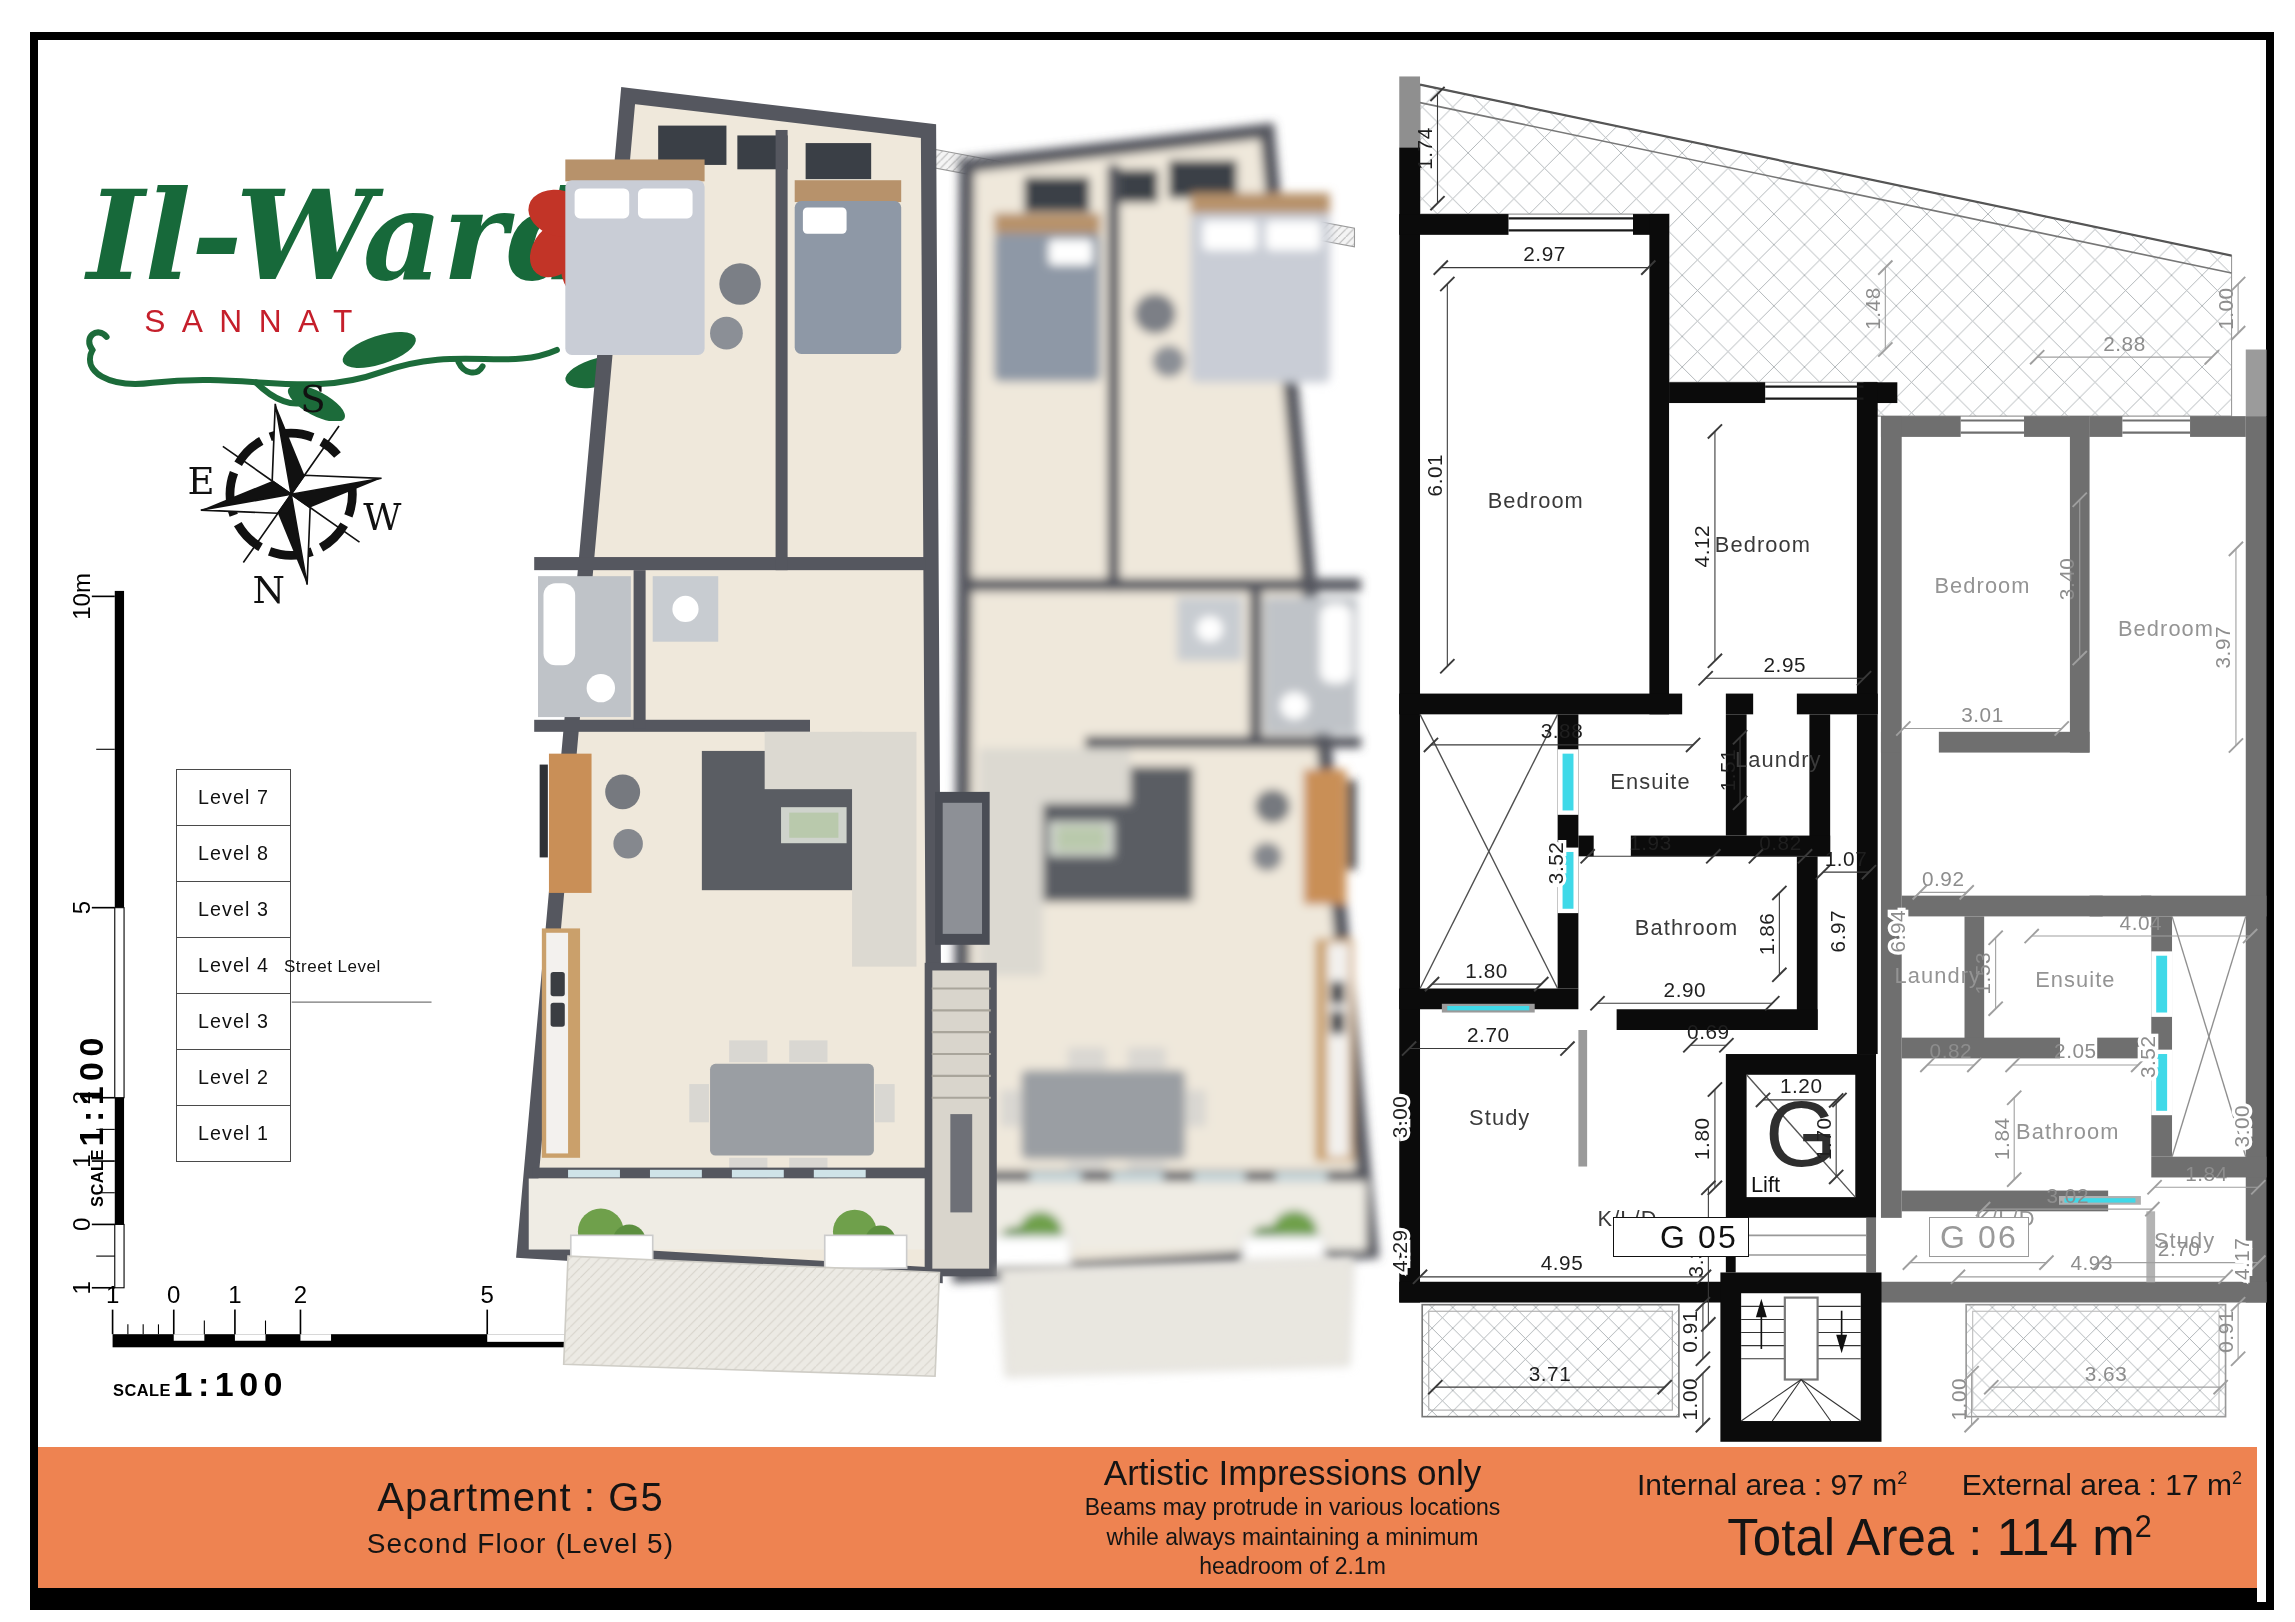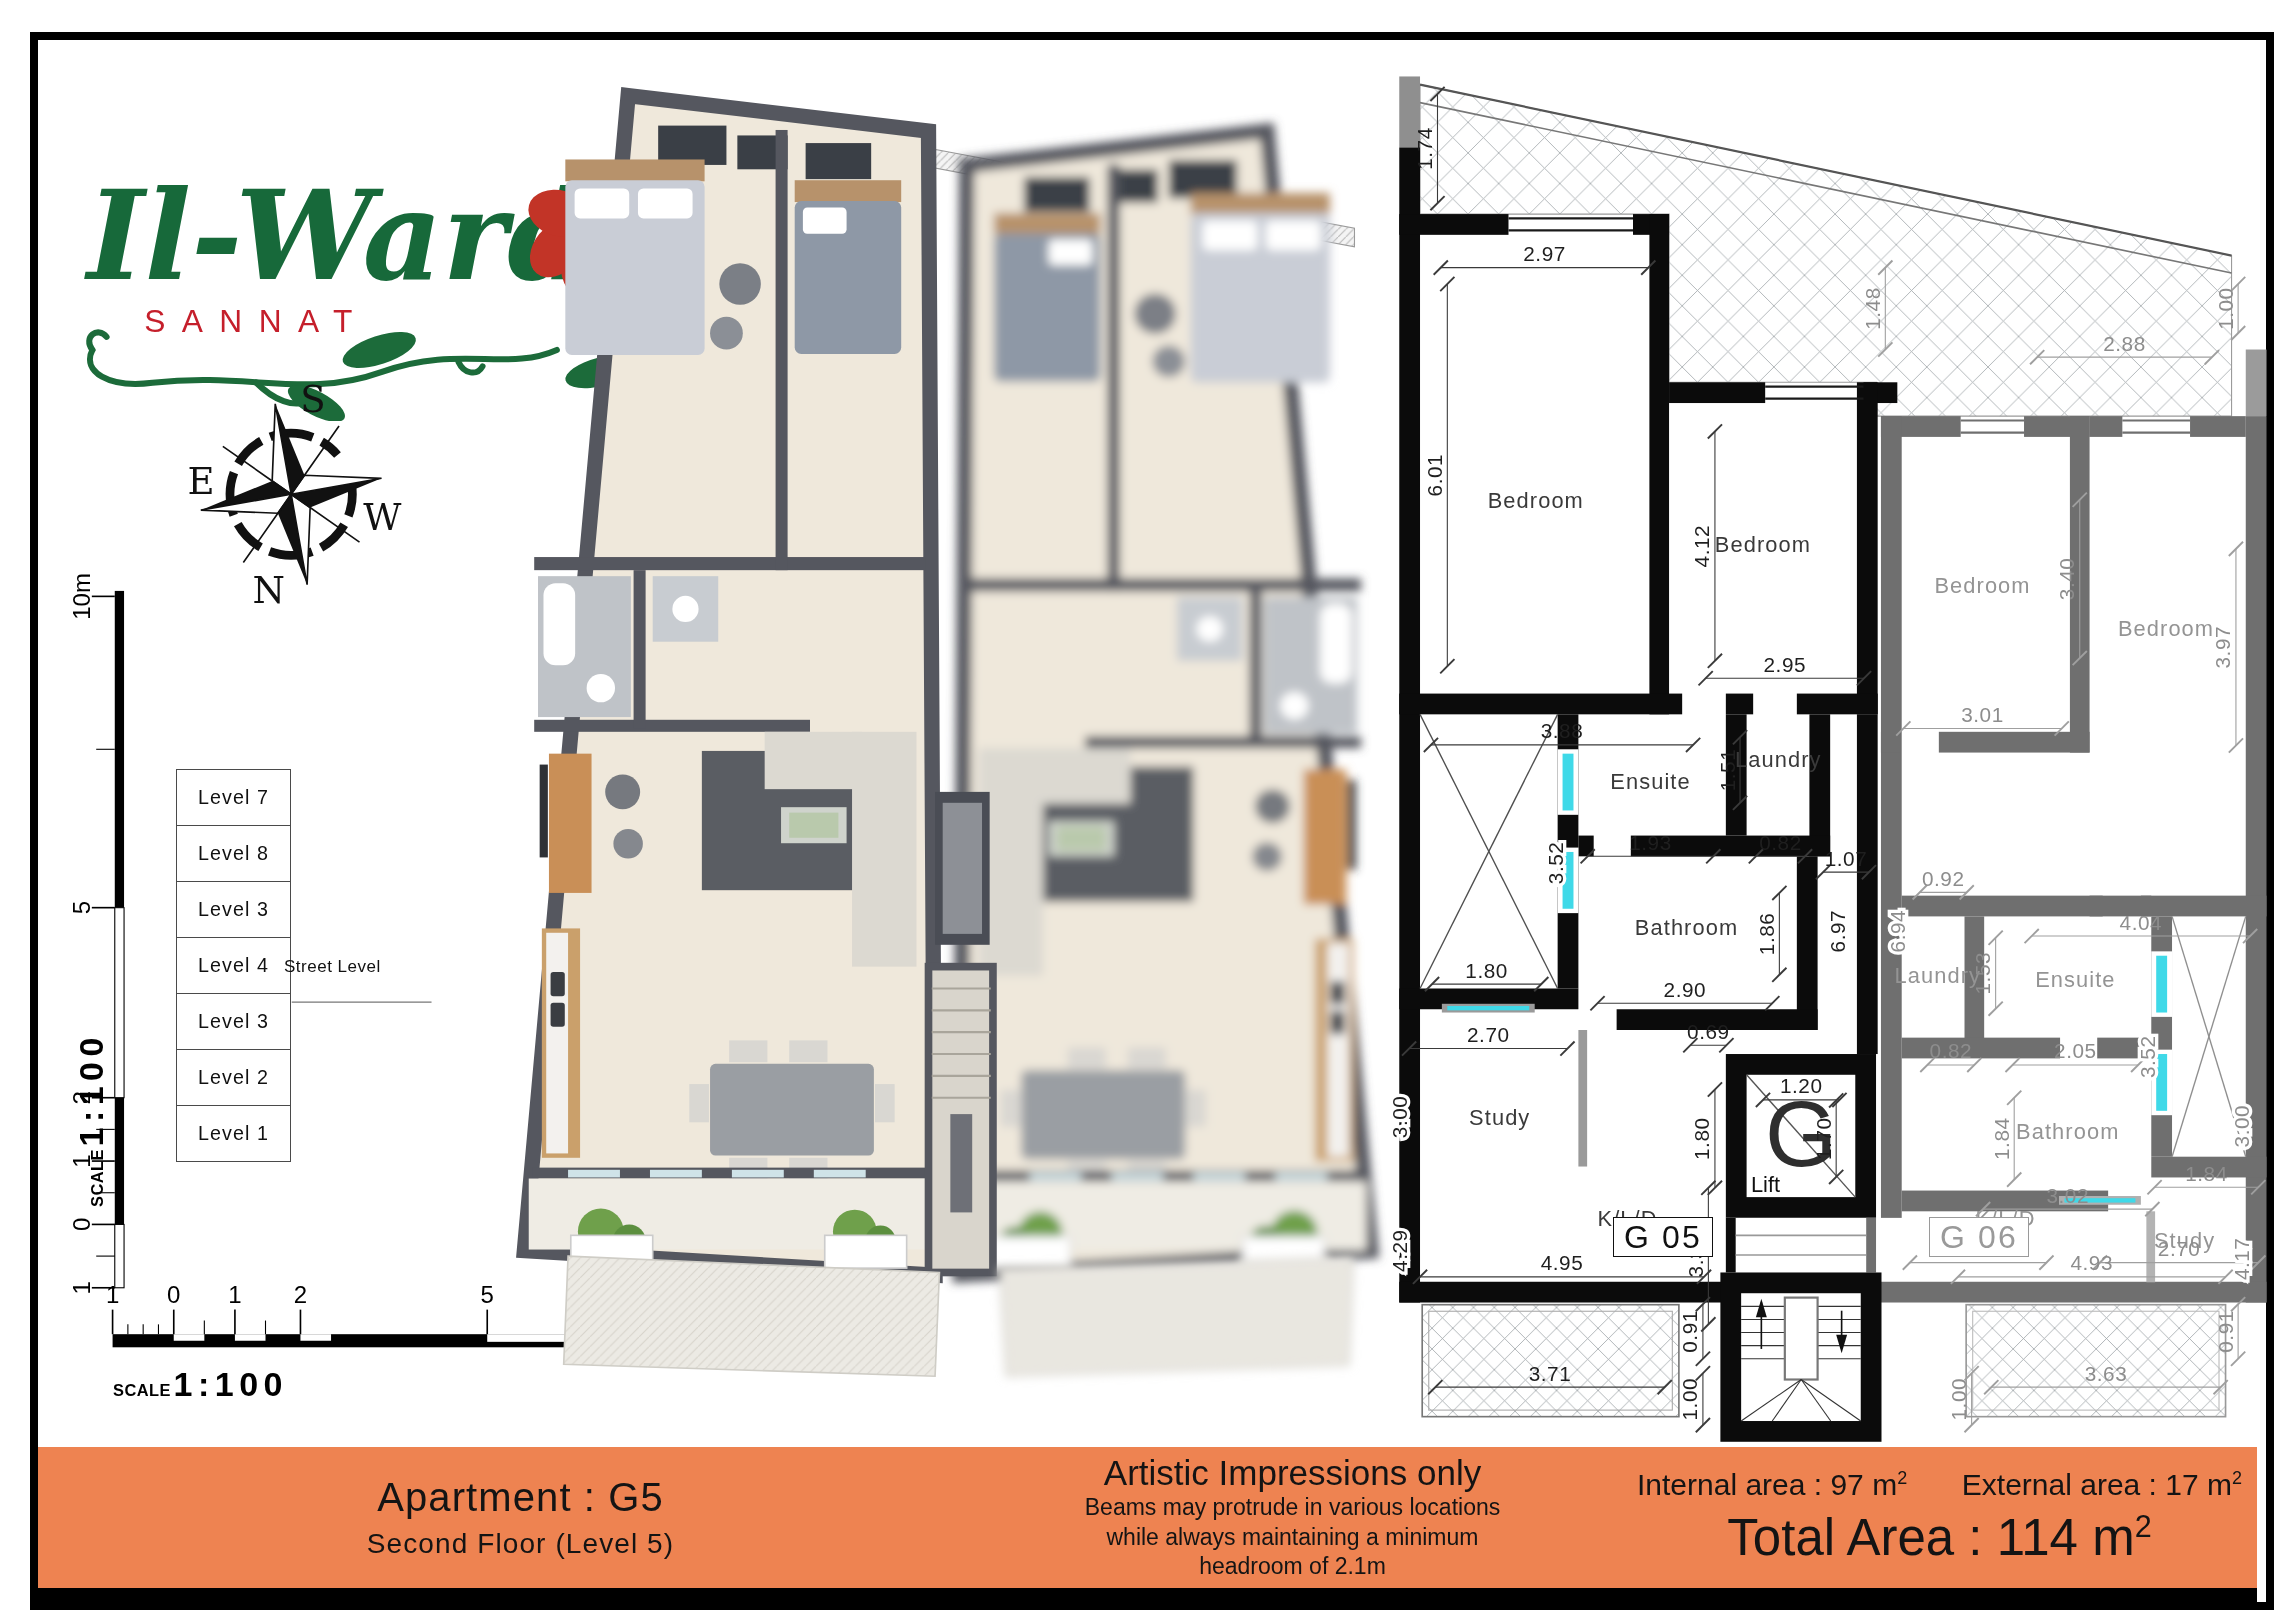--- a/index.html
+++ b/index.html
@@ -16,21 +16,21 @@
   .level-row:first-child{border-top:1.1px solid #4a4a4a;margin-top:42px;}
   #street-label{left:284px;top:957px;font-size:17px;color:#111;letter-spacing:0.5px;}
   
   .scale-cap .w1{font-size:16.4px;font-weight:bold;letter-spacing:0.5px;color:#000;}
   .scale-cap .w2{font-size:34px;font-weight:bold;letter-spacing:5.5px;color:#000;}
   #hscale-cap{left:113px;top:1365px;}
   #vscale-cap{left:72px;top:1207px;transform:rotate(-90deg);transform-origin:left top;white-space:nowrap;}
   
   .unit-tag{border:1.6px solid #111;background:#fff;font-size:32px;letter-spacing:2.2px;color:#111;
             display:flex;align-items:center;justify-content:center;width:98px;height:38px;}
-  #g05-tag{left:1613px;top:1217px;}
+  #g05-tag{left:1613px;top:1217px;padding-left:36px;}
   #g06-tag{left:1929px;top:1217px;border-color:#9a9a9a;color:#9a9a9a;}
   
   #footer{left:38px;top:1447px;width:2219px;height:141px;display:flex;color:#141414;}
   #footer .col{display:flex;flex-direction:column;align-items:center;justify-content:center;margin-left:40px;}
   #f-left{width:885px;}
   #f-left .l1{font-size:40px;letter-spacing:1.1px;}
   #f-left .l2{font-size:28px;letter-spacing:1.1px;margin-top:7.6px;}
   #f-mid{width:579px;}
   #f-mid .t{font-size:35px;}
   #f-mid .b{font-size:23px;line-height:29.5px;text-align:center;}

